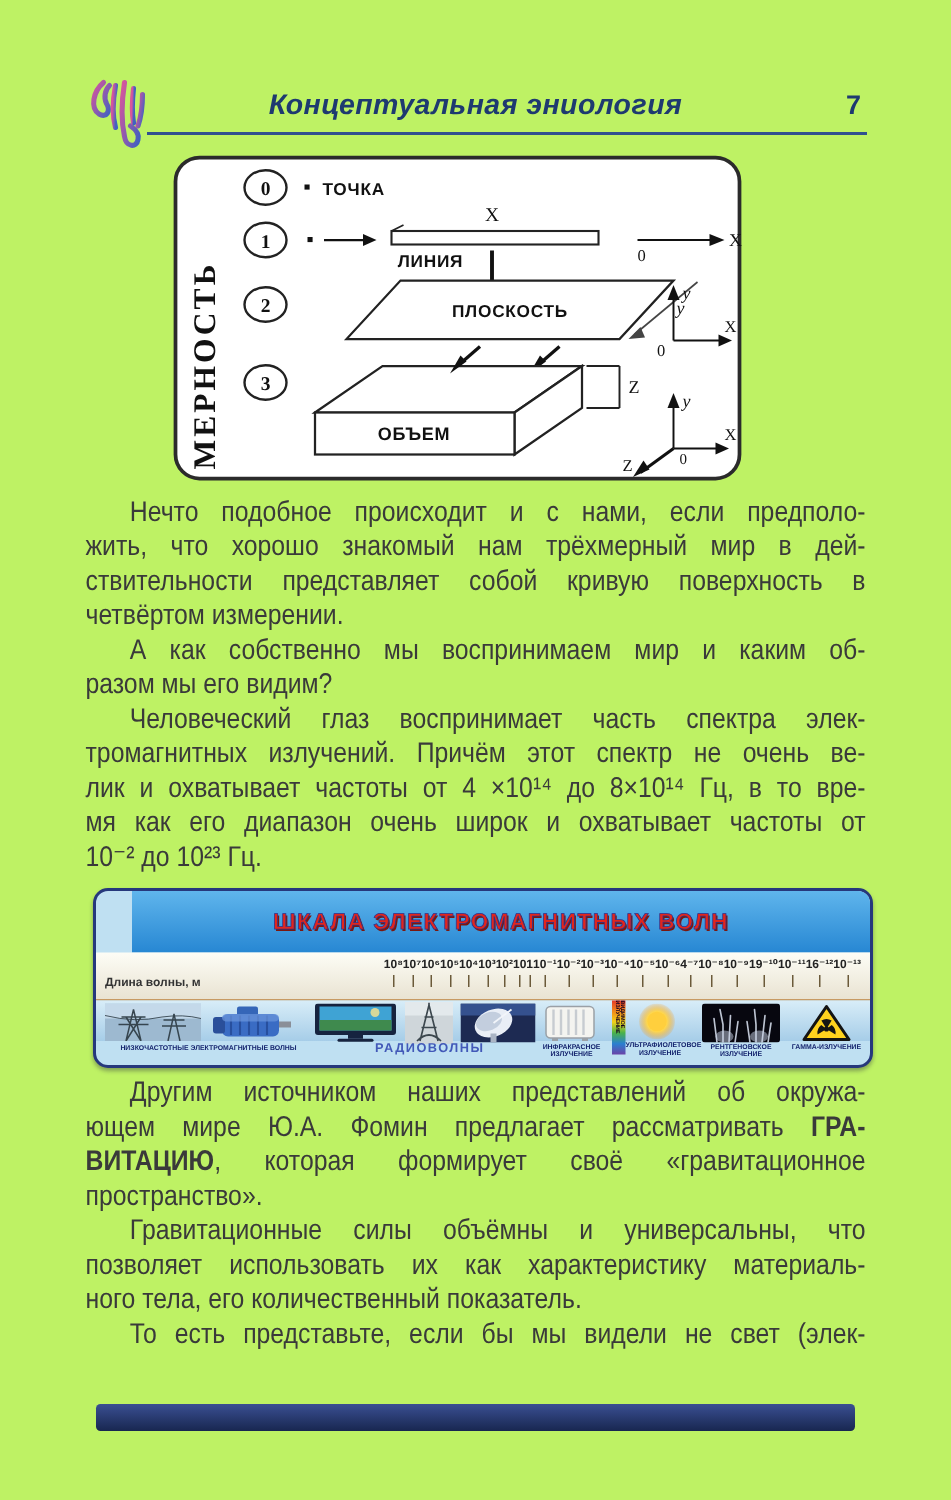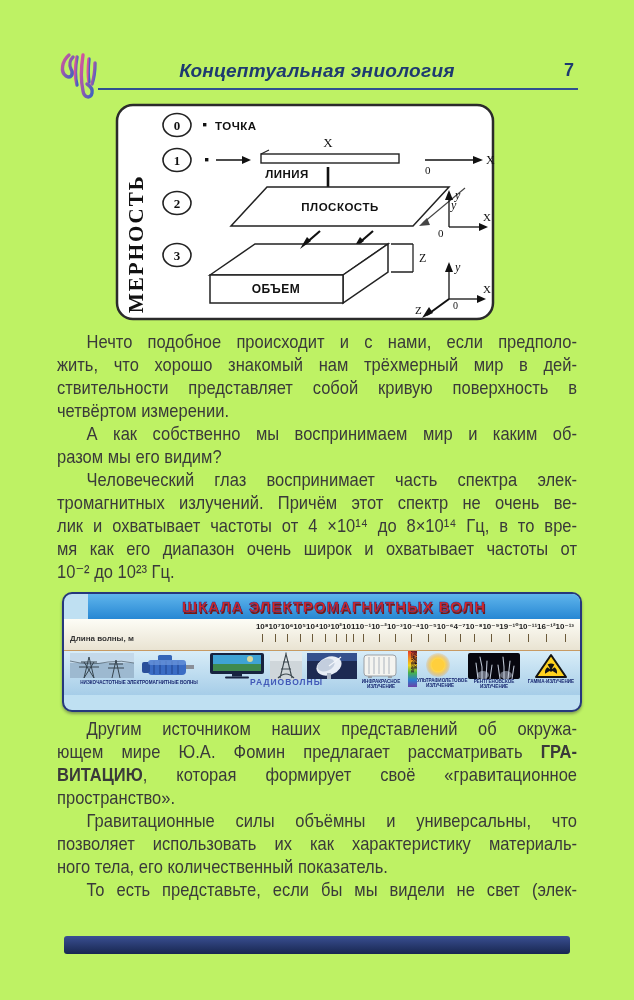--- a/index.html
+++ b/index.html
@@ -23,38 +23,38 @@
   .tb1{top:330px;} .tb2{top:717px;}
   .pline{width:598px;font-size:19px;line-height:23px;color:#3a3a3a;
          text-align:justify;text-align-last:justify;}
   .pline .b{font-weight:bold;}
   .indent{text-indent:34px;}
   .last{text-align-last:left;}
 
   
   .banner{position:absolute;left:62px;top:592px;width:516px;height:116px;border:2px solid #26387c;
           border-radius:10px;overflow:hidden;box-shadow:0 2px 3px rgba(40,40,60,.4);background:#bfe0f2;}
-  .bn-title{height:25px;background:linear-gradient(180deg,#5fb5ec,#2787d3);
+  .bn-title{height:41px;background:linear-gradient(180deg,#5fb5ec,#2787d3);
     display:flex;align-items:center;justify-content:center;font-weight:bold;font-size:15px;
     letter-spacing:1px;color:#e2251c;-webkit-text-stroke:.5px #2a3390;
     text-shadow:1px 1.5px 0 #7c170e;margin-left:24px;}
   .bn-wave{position:relative;height:31px;background:linear-gradient(180deg,#fdfdf6,#e9e3d2);
            border-bottom:1px solid #c79a63;}
   .bn-wave-label{position:absolute;left:6px;bottom:7px;font-size:8px;font-weight:bold;color:#333;}
   .bn-ticks{position:absolute;left:62px;right:6px;top:3px;height:24px;display:flex;
             justify-content:flex-end;}
   .wl{position:relative;font-size:8px;font-weight:bold;color:#222;line-height:10px;}
   .wl::after{content:"";position:absolute;left:50%;top:12px;width:1px;height:8px;background:#6b5a3a;}
   .bn-freq{position:relative;height:22px;background:linear-gradient(180deg,#f7ab5e,#e87f2c);
            border-bottom:2px solid #b55a14;}
   .bn-freq-label{position:absolute;left:6px;top:6px;font-size:8px;font-weight:bold;color:#222;}
   .fq{position:absolute;top:4px;transform:translateX(-50%);font-size:8.5px;font-weight:bold;color:#222;}
   .bn-freq::after{content:"";position:absolute;left:0;right:0;bottom:0;height:5px;
     background:repeating-linear-gradient(90deg,transparent 0 19px,#8a4d12 19px 20px);}
-  .bn-icons{position:relative;height:44px;background:linear-gradient(180deg,#d8edf8,#a6cde8);}
+  .bn-icons{position:relative;height:27px;background:linear-gradient(180deg,#d8edf8,#a6cde8);}
   .ic{position:absolute;} 
   .ic-label{position:absolute;font-size:4.6px;line-height:1.15;font-weight:bold;color:#15246e;
             text-align:center;}
   .radio-label{font-size:8.5px;color:#4259b8;letter-spacing:1px;}
   .rainbow{position:absolute;left:344px;top:0;width:9px;height:36px;
     background:linear-gradient(180deg,#e43b2b,#f08a1d,#f2d118,#49b24a,#2a7fd0,#6a43a8);
     display:flex;align-items:center;justify-content:center;}
   .rainbow span{writing-mode:vertical-rl;font-size:3.6px;font-weight:bold;color:#102;line-height:1;}
 
   

